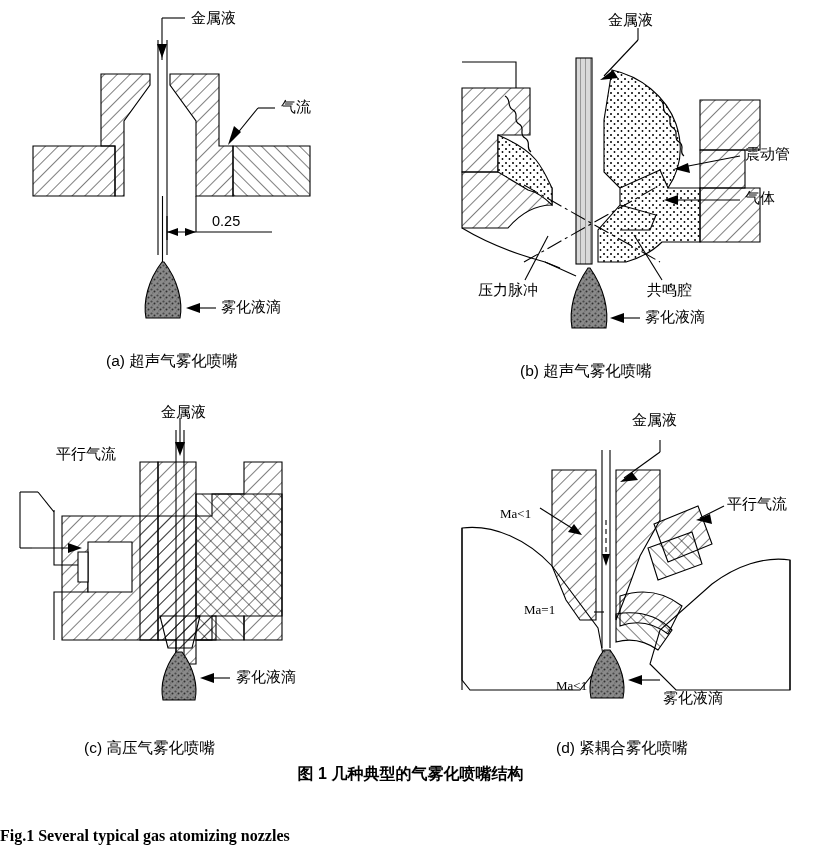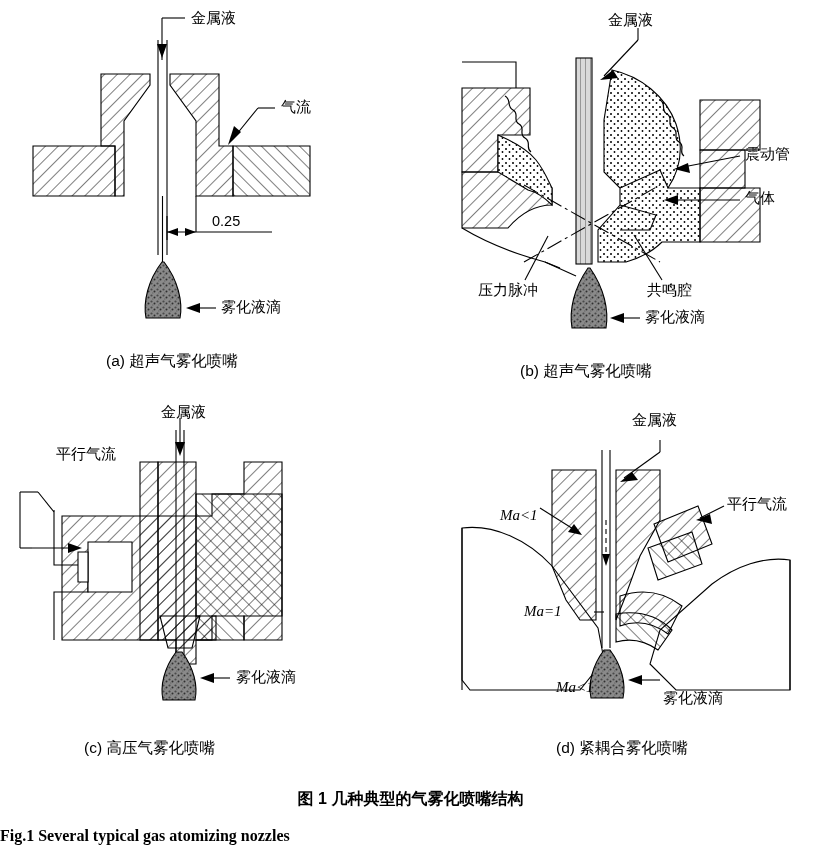--- a/index.html
+++ b/index.html
@@ -29,23 +29,22 @@
   }
   .lbl {
     position: absolute;
     font-family: "Liberation Sans", sans-serif;
     font-size: 15px;
     color: #000;
     white-space: nowrap;
     line-height: 1.1;
   }
   .lbl.it {
-    font-style: italic;
     font-family: "Liberation Serif", serif;
-    font-size: 15px;
+    font-size: 13px;
   }
   .cap {
     position: absolute;
     font-family: "Liberation Sans", sans-serif;
     font-size: 15.5px;
     white-space: nowrap;
   }
   .figtitle-cn {
     position: absolute;
     width: 821px;
@@ -292,16 +291,16 @@
 <div class="cap" style="left:84px; top:738px;">(c) 高压气雾化喷嘴</div>
 
 <div class="lbl" style="left:632px; top:412px;">金属液</div>
 <div class="lbl it" style="left:500px; top:507px;">Ma&lt;1</div>
 <div class="lbl it" style="left:524px; top:603px;">Ma=1</div>
 <div class="lbl it" style="left:556px; top:679px;">Ma&lt;1</div>
 <div class="lbl" style="left:727px; top:496px;">平行气流</div>
 <div class="lbl" style="left:663px; top:690px;">雾化液滴</div>
 <div class="cap" style="left:556px; top:738px;">(d) 紧耦合雾化喷嘴</div>
 
-<div class="figtitle-cn" style="left:0; top:789px;">图 1    几种典型的气雾化喷嘴结构</div>
+<div class="figtitle-cn" style="left:0; top:764px;">图 1    几种典型的气雾化喷嘴结构</div>
 <div class="figtitle-en" style="left:0; top:827px;">Fig.1    Several typical gas atomizing nozzles</div>
 
 </div>
 
 </body></html>

